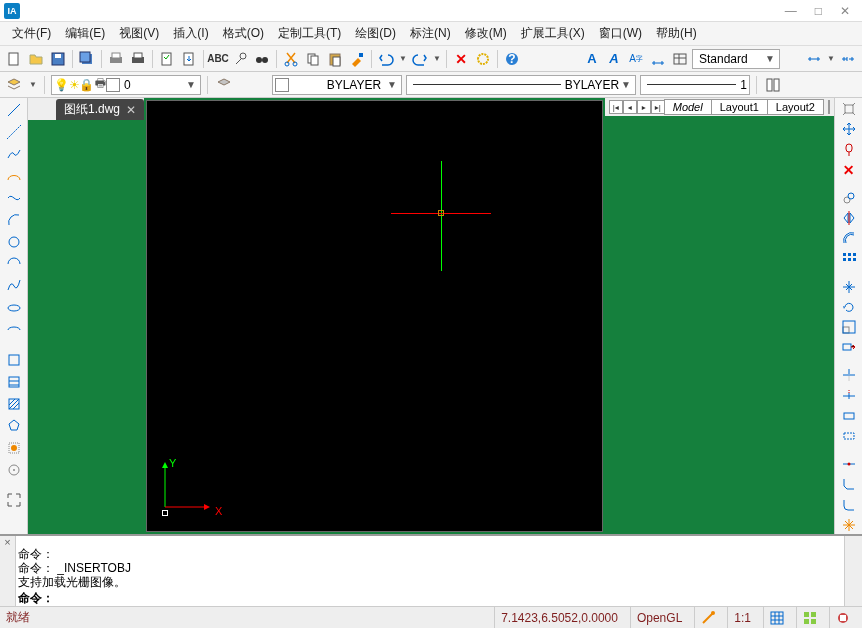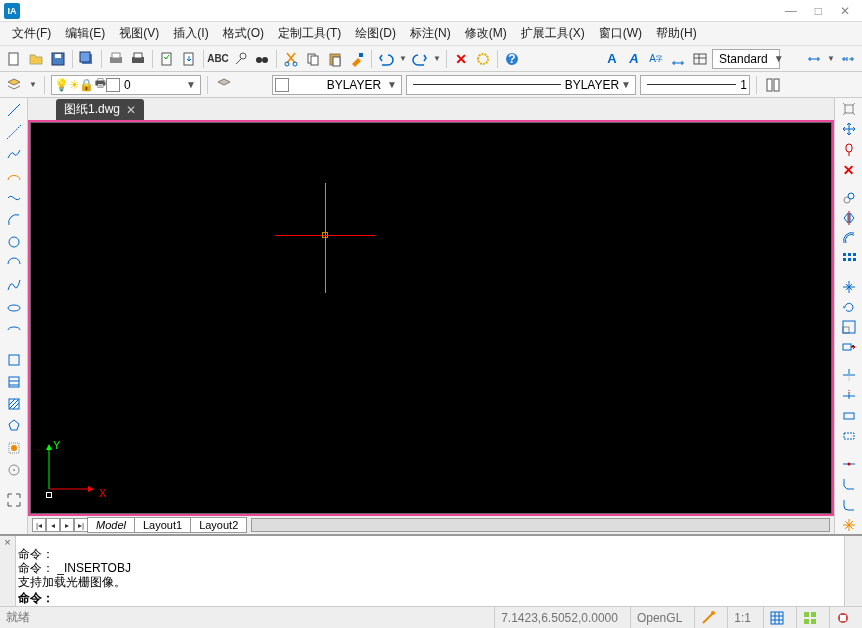--- a/index.html
+++ b/index.html
@@ -17,21 +17,21 @@
 .tbtn svg{width:16px;height:16px}
 .sep{width:1px;height:18px;background:#ccc;margin:0 2px}
 .tb-combo{height:20px;border:1px solid #aaa;background:#fff;display:flex;align-items:center;padding:0 2px}
 .tb-combo .val{flex:1;padding:0 4px}
 .tb-combo .arrow{color:#555;font-size:10px;padding:0 2px}
 .colorswatch{width:14px;height:14px;background:#fff;border:1px solid #888}
 .toolbar2{height:26px;background:#f5f5f5;display:flex;align-items:center;padding:0 4px;gap:4px;border-bottom:1px solid #ccc}
 .middle{flex:1;display:flex;overflow:hidden}
 .ltool{width:28px;background:#f5f5f5;border-right:1px solid #ccc;display:flex;flex-direction:column;align-items:center;padding-top:2px;gap:2px}
 .rtool{width:28px;background:#f5f5f5;border-left:1px solid #ccc;display:flex;flex-direction:column;align-items:center;padding-top:2px;gap:2px}
-.canvaswrap{flex:1;display:flex;flex-direction:column;background:#ec4899}
+.canvaswrap{flex:1;display:flex;flex-direction:row;background:#15803d}
 .doctab{height:22px;background:#eee;display:flex;align-items:flex-end;padding-left:28px}
 .doctab .tab{background:#444;color:#fff;padding:2px 8px;font-size:12px;border-top-left-radius:3px;border-top-right-radius:3px;display:flex;align-items:center;gap:6px}
 .doctab .tab .x{color:#ccc;cursor:pointer}
 .canvas{flex:1;background:#000;position:relative;margin:2px;border:1px solid #666}
 .crossh .v{position:absolute;left:294px;top:60px;width:1px;height:110px;background:#0f0}
 .crossh .h{position:absolute;left:244px;top:112px;width:100px;height:1px;background:#f00}
 .crossh .pick{position:absolute;left:291px;top:109px;width:6px;height:6px;border:1px solid #c80}
 .ucs{position:absolute;left:18px;bottom:18px}
 .ucs .ylab{position:absolute;left:4px;top:-56px;color:#0f0;font-size:11px}
 .ucs .xlab{position:absolute;left:50px;top:-8px;color:#f00;font-size:11px}
@@ -40,21 +40,21 @@
 .modeltabs .nav{width:14px;height:14px;border:1px solid #999;background:#fff;display:flex;align-items:center;justify-content:center;font-size:8px;cursor:pointer;color:#333}
 .modeltabs .mt{padding:1px 8px;border:1px solid #999;background:#fff;cursor:pointer;font-size:11px;margin-left:-1px}
 .modeltabs .mt.on{background:#fff;font-weight:normal}
 .modeltabs .track{flex:1;height:14px;background:#ddd;border:1px solid #999;margin-left:4px}
 .cmdarea{height:72px;background:#fff;border-top:2px solid #999;display:flex}
 .cmdarea .xb{width:16px;background:#eee;border-right:1px solid #ccc;display:flex;align-items:flex-start;justify-content:center;color:#666;cursor:pointer;font-size:11px}
 .cmdarea .log{flex:1;font-family:SimSun,monospace;font-size:13px;line-height:14px;padding:11px 2px;overflow:hidden}
 .cmdarea .sc{width:18px;background:#eee;border-left:1px solid #ccc}
 .cmdinput{height:18px;border-top:1px solid #ccc;display:flex;align-items:center;padding:0 2px;font-family:SimSun,monospace;font-size:13px}
 .cmdinput .lbl{font-weight:bold}
-.statusbar{height:22px;background:#eee;border-top:1px solid #ccc;display:flex;align-items:center;padding:0 6px;gap:6px;font-size:12px;color:#737373}
+.statusbar{height:22px;background:#eee;border-top:1px solid #ccc;display:flex;align-items:center;padding:0 6px;gap:6px;font-size:12px;color:#7f1d1d}
 .statusbar .sp{flex:1}
 .statusbar .cell{padding:0 6px;border-left:1px solid #ccc;height:100%;display:flex;align-items:center}
 .red{color:#e00}
 .blue{color:#06c}
 </style>
 </head>
 <body>
 
 <div class="titlebar">
   <div class="logo">IA</div>
@@ -205,21 +205,21 @@
       <svg viewBox="0 0 16 16">
         <path d="M2 12h12M4 10v4M12 10v4" stroke="#06c"></path>
       </svg>
     </div>
   <div class="tbtn">
       <svg viewBox="0 0 16 16">
         <rect x="2" y="3" width="12" height="10" fill="none" stroke="#555"></rect>
         <path d="M2 7h12M7 3v10" stroke="#555"></path>
       </svg>
     </div>
-  <div class="tb-combo" style="width:68px">
+  <div class="tb-combo" style="width:88px">
     <span class="val">Standard</span>
     <span class="arrow">▼</span>
   </div>
   <div style="width:20px"></div>
   <div class="tbtn">
       <svg viewBox="0 0 16 16">
         <path d="M2 8h12M4 6v4M12 6v4" stroke="#06c"></path>
       </svg>
     </div>
   <div class="tbtn" style="width:10px;font-size:8px;color:#555">▼</div>

